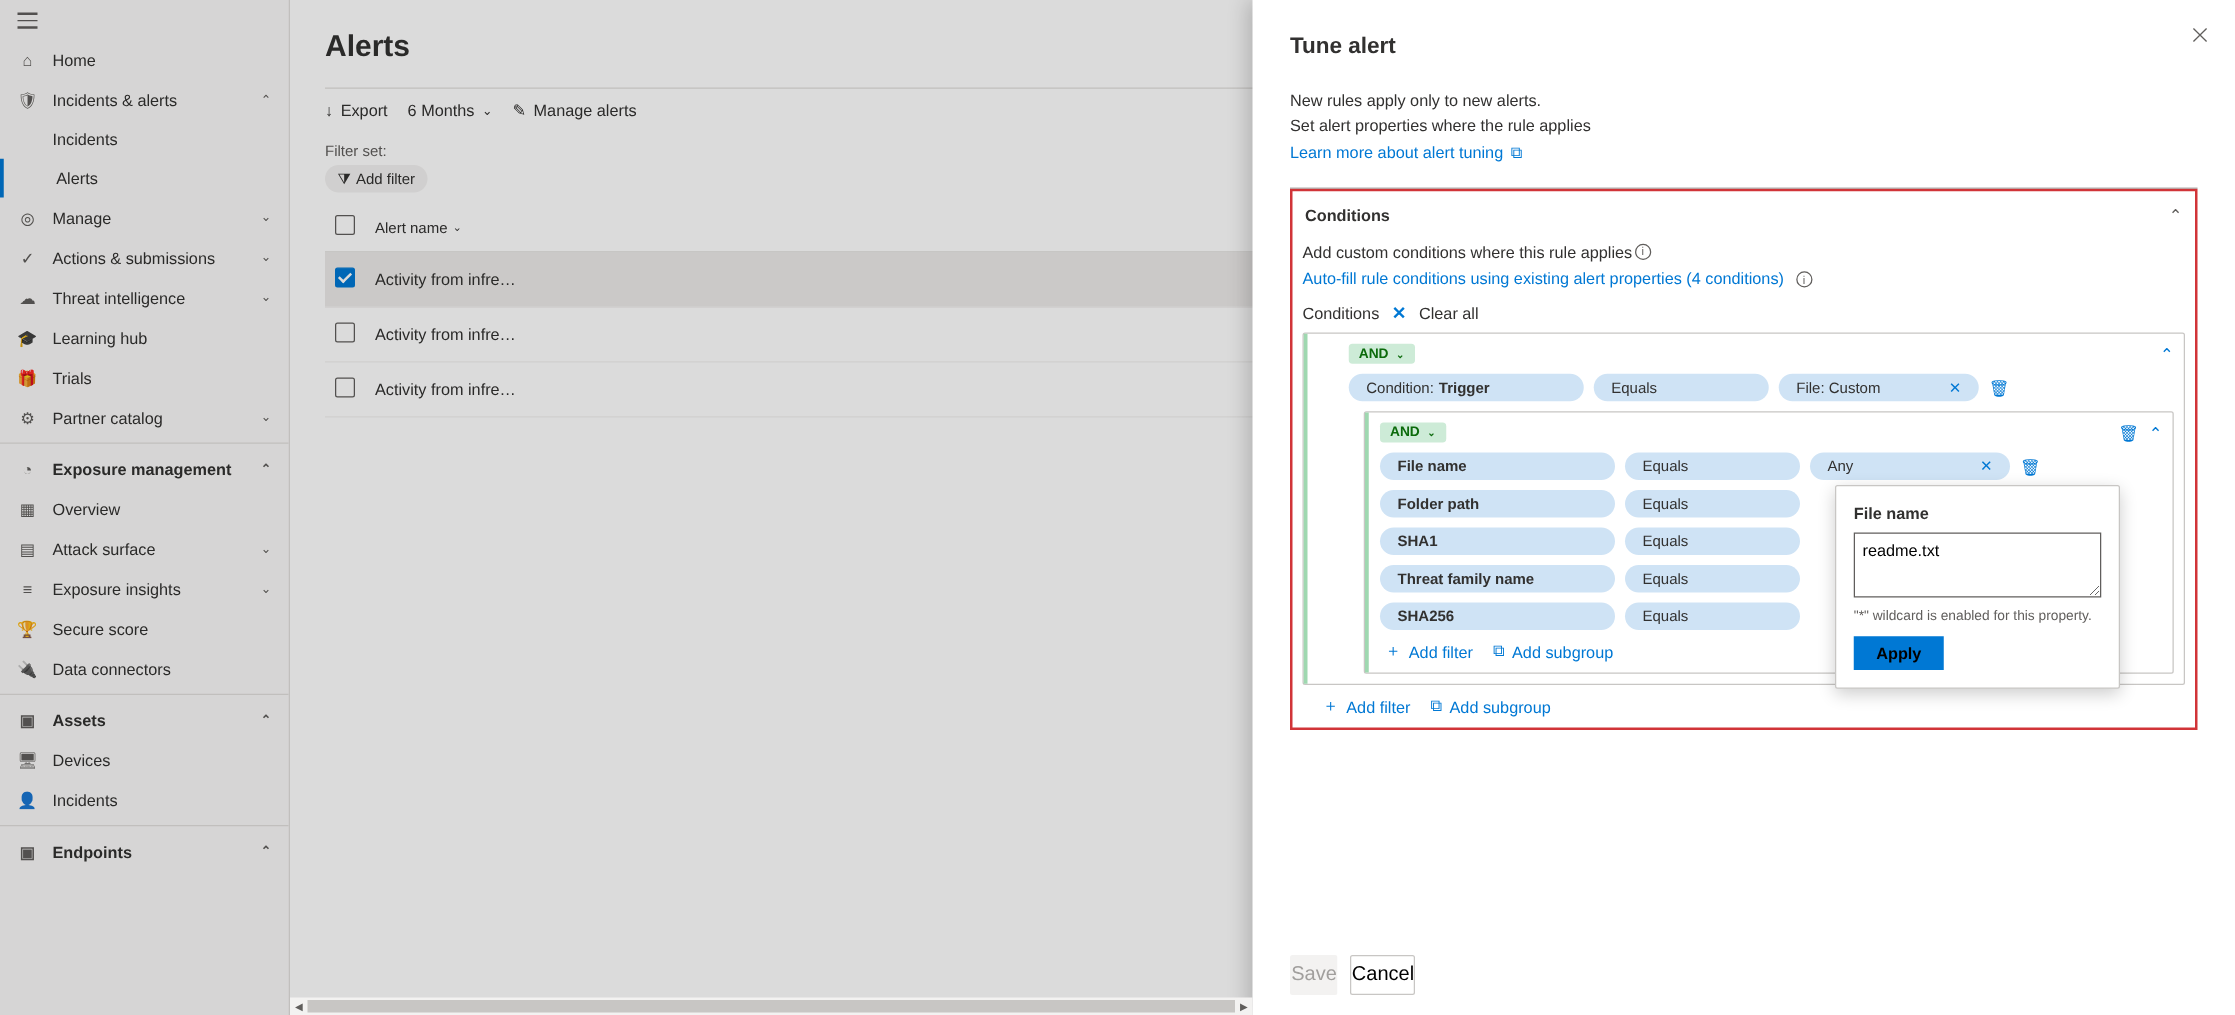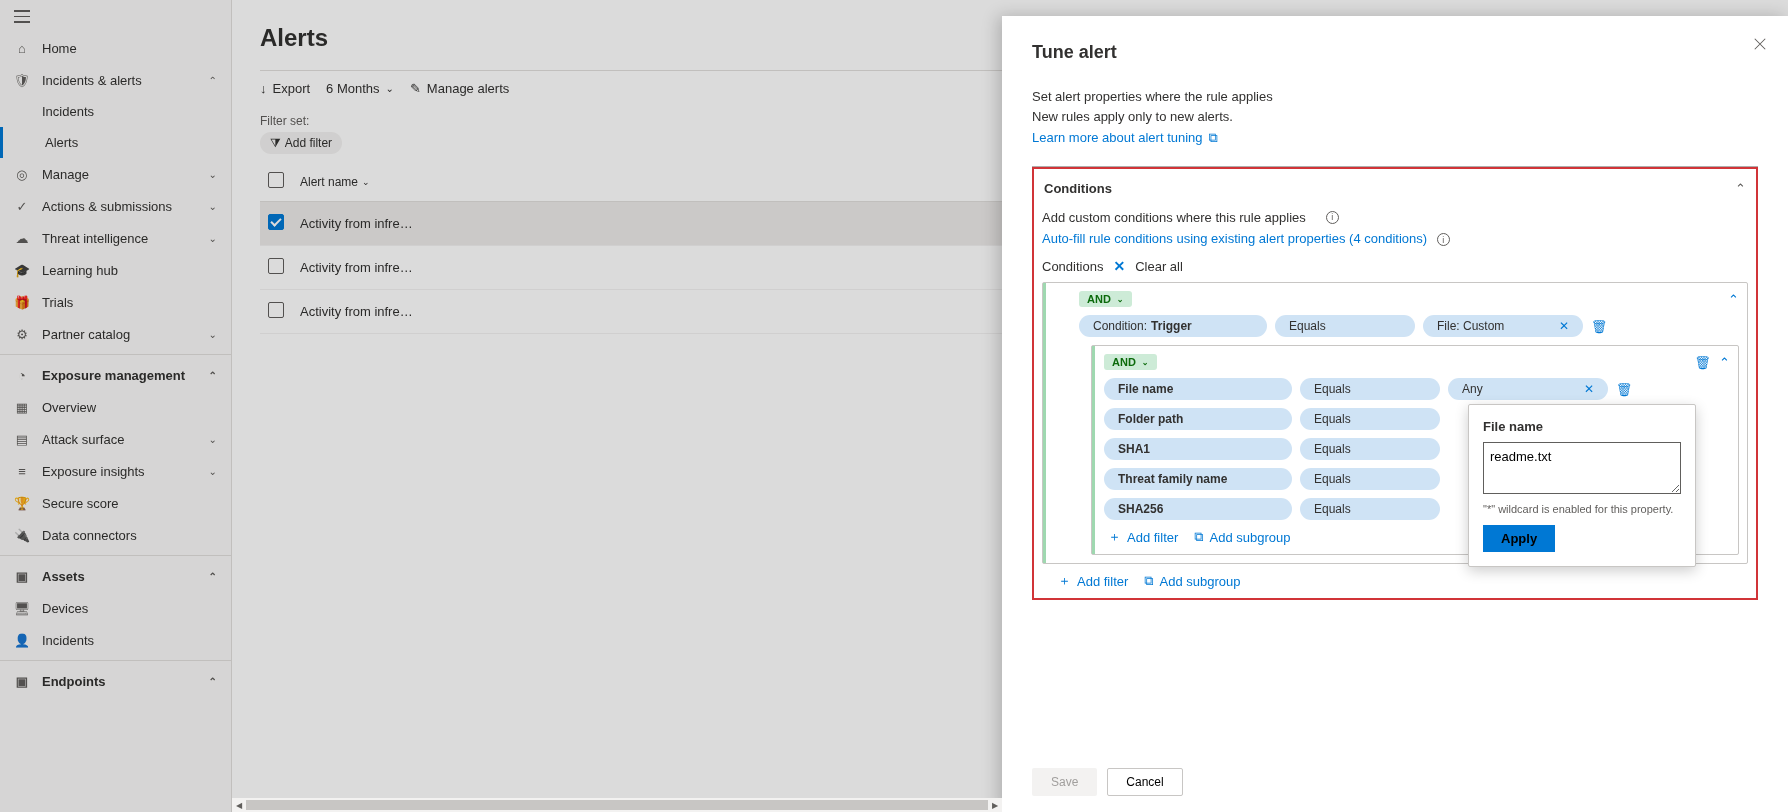--- a/index.html
+++ b/index.html
@@ -38,32 +38,32 @@
 .sev { display: inline-flex; align-items: center; gap: 6px; }
 .sev-blocks { display: inline-flex; gap: 1px; }
 .sev-blocks span { width: 6px; height: 8px; }
 .sev-blocks .r { background: #d13438; }
 .sev-blocks .o { background: #ca5010; }
 .sev-blocks .g { background: #e1dfdd; }
 .status-dot { width: 8px; height: 8px; border-radius: 50%; background: #0078d4; display: inline-block; margin-right: 6px; }
 
 
 .overlay { position: absolute; inset: 0; background: rgba(0,0,0,0.14); pointer-events: none; }
-.panel { position: absolute; top: 16px; right: 0; bottom: 0; width: 786px; background: #fff; box-shadow: -4px 0 16px rgba(0,0,0,0.2); display: flex; flex-direction: column; pointer-events: auto; }
+.panel { position: absolute; top: 0; right: 0; bottom: 0; width: 786px; background: #fff; box-shadow: -4px 0 16px rgba(0,0,0,0.2); display: flex; flex-direction: column; pointer-events: auto; }
 .panel-scroll { flex: 1; overflow-y: auto; padding: 16px 30px 0 30px; }
 .panel-close { position: absolute; top: 14px; right: 14px; width: 28px; height: 28px; display: flex; align-items: center; justify-content: center; cursor: pointer; color: #605e5c; font-size: 14px;}
 .panel-title { font-size: 18px; font-weight: 600; margin: 10px 0 24px; }
 .panel-desc { font-size: 13px; color: #323130; line-height: 1.5; }
 .panel-link { color: #0078d4; cursor: pointer; display: inline-flex; align-items: flex-start; gap: 6px; }
 .panel-hr { height: 1px; background: #605e5c; margin: 18px 0 0; opacity: .5;}
 
 .section { margin-top: 0; border: 2px solid #d13438; padding: 8px; border-top: 2px solid #d13438;}
 .section-hdr { display: flex; align-items: center; justify-content: space-between; padding: 4px 2px; }
 .section-hdr h3 { font-size: 13px; font-weight: 600; }
-.section-sub { font-size: 13px; color: #323130; margin: 10px 0 6px; display: flex; align-items: center; gap: 20px;}
+.section-sub { font-size: 13px; color: #323130; margin: 10px 0 6px; display: flex; align-items: center; gap: 2px;}
 .info-circle { width: 13px; height: 13px; border: 1px solid #605e5c; border-radius: 50%; display: inline-flex; align-items: center; justify-content: center; font-size: 9px; color: #605e5c; }
 
 .cond-row { display: flex; align-items: center; gap: 10px; margin: 12px 0 8px; font-size: 13px;}
 .clear-x { color: #0078d4; font-size: 14px; cursor: pointer; }
 
 .cond-box { border: 1px solid #c8c6c4; border-radius: 2px; padding: 8px; position: relative; }
 .and-pill { background: #cdebd7; color: #0b6a0b; font-weight: 600; font-size: 11px; border-radius: 3px; padding: 2px 8px; display: inline-flex; align-items: center; gap: 6px; }
 .and-pill .chev-s { font-size: 8px; color: #0b6a0b; }
 .cond-box-hdr { display: flex; align-items: center; justify-content: space-between; }
 .cond-box-hdr .right { display: flex; gap: 8px; color: #0078d4; }
@@ -77,21 +77,21 @@
 .trash { color: #0078d4; cursor: pointer; font-size: 13px; }
 
 .nested { border: 1px solid #c8c6c4; border-radius: 2px; padding: 8px 8px 8px 12px; margin-left: 12px; position: relative; }
 .nested-bar { position: absolute; left: 0; top: 0; bottom: 0; width: 3px; background: #9fd8b0; }
 .outer-bar { position: absolute; left: 0; top: 0; bottom: 0; width: 3px; background: #9fd8b0; }
 
 .add-line { display: flex; gap: 16px; margin-top: 8px; padding-left: 4px; }
 .add-btn { display: inline-flex; align-items: center; gap: 6px; color: #0078d4; cursor: pointer; font-size: 13px; }
 
 .footer { padding: 16px 30px; display: flex; gap: 10px; }
-.btn { padding: 6px 18px; border: 1px solid transparent; border-radius: 2px; font-size: 12px; cursor: pointer; }
+.btn { padding: 6px 0; border: 1px solid transparent; border-radius: 2px; font-size: 16px; cursor: pointer; }
 .btn.secondary { background: #fff; border-color: #c8c6c4; }
 .btn.disabled { background: #f3f2f1; color: #a19f9d; cursor: default; }
 
 .popover { position: absolute; background: #fff; border: 1px solid #c8c6c4; box-shadow: 0 4px 14px rgba(0,0,0,0.2); padding: 14px; border-radius: 2px; width: 228px; right: 42px; top: 58px;}
 .popover label { font-size: 13px; font-weight: 600; display: block; margin-bottom: 8px; }
 .popover textarea { width: 100%; height: 52px; resize: both; border: 1px solid #605e5c; padding: 6px; font-family: inherit; font-size: 13px; }
 .popover .hint { font-size: 11px; color: #605e5c; margin-top: 6px; }
 .popover .apply { background: #0078d4; color: #000000; border: none; padding: 6px 18px; margin-top: 10px; cursor: pointer; font-size: 13px; font-weight:600;}
 
 .hscroll { position: absolute; bottom: 0; left: 232px; right: 786px; height: 14px; background: #f3f2f1; display: flex; align-items: center;}
@@ -307,22 +307,22 @@
 <div class="overlay"></div>
 
 <div class="panel">
   <div class="panel-close">
     <svg viewBox="0 0 16 16" width="14" height="14">
         <path d="M2 2 L14 14 M14 2 L2 14" stroke="#605e5c" stroke-width="1.2" fill="none"></path>
       </svg>
   </div>
   <div class="panel-scroll">
     <div class="panel-title">Tune alert</div>
+    <div class="panel-desc">New rules apply only to new alerts.</div>
     <div class="panel-desc">Set alert properties where the rule applies</div>
-    <div class="panel-desc">New rules apply only to new alerts.</div>
     <div class="panel-desc" style="margin-top:2px;">
       <span class="panel-link">
         <span>Learn more about alert tuning</span>
         <span>⧉</span>
       </span>
     </div>
     <div class="panel-hr"></div>
 
     <div class="section">
       <div class="section-hdr">

